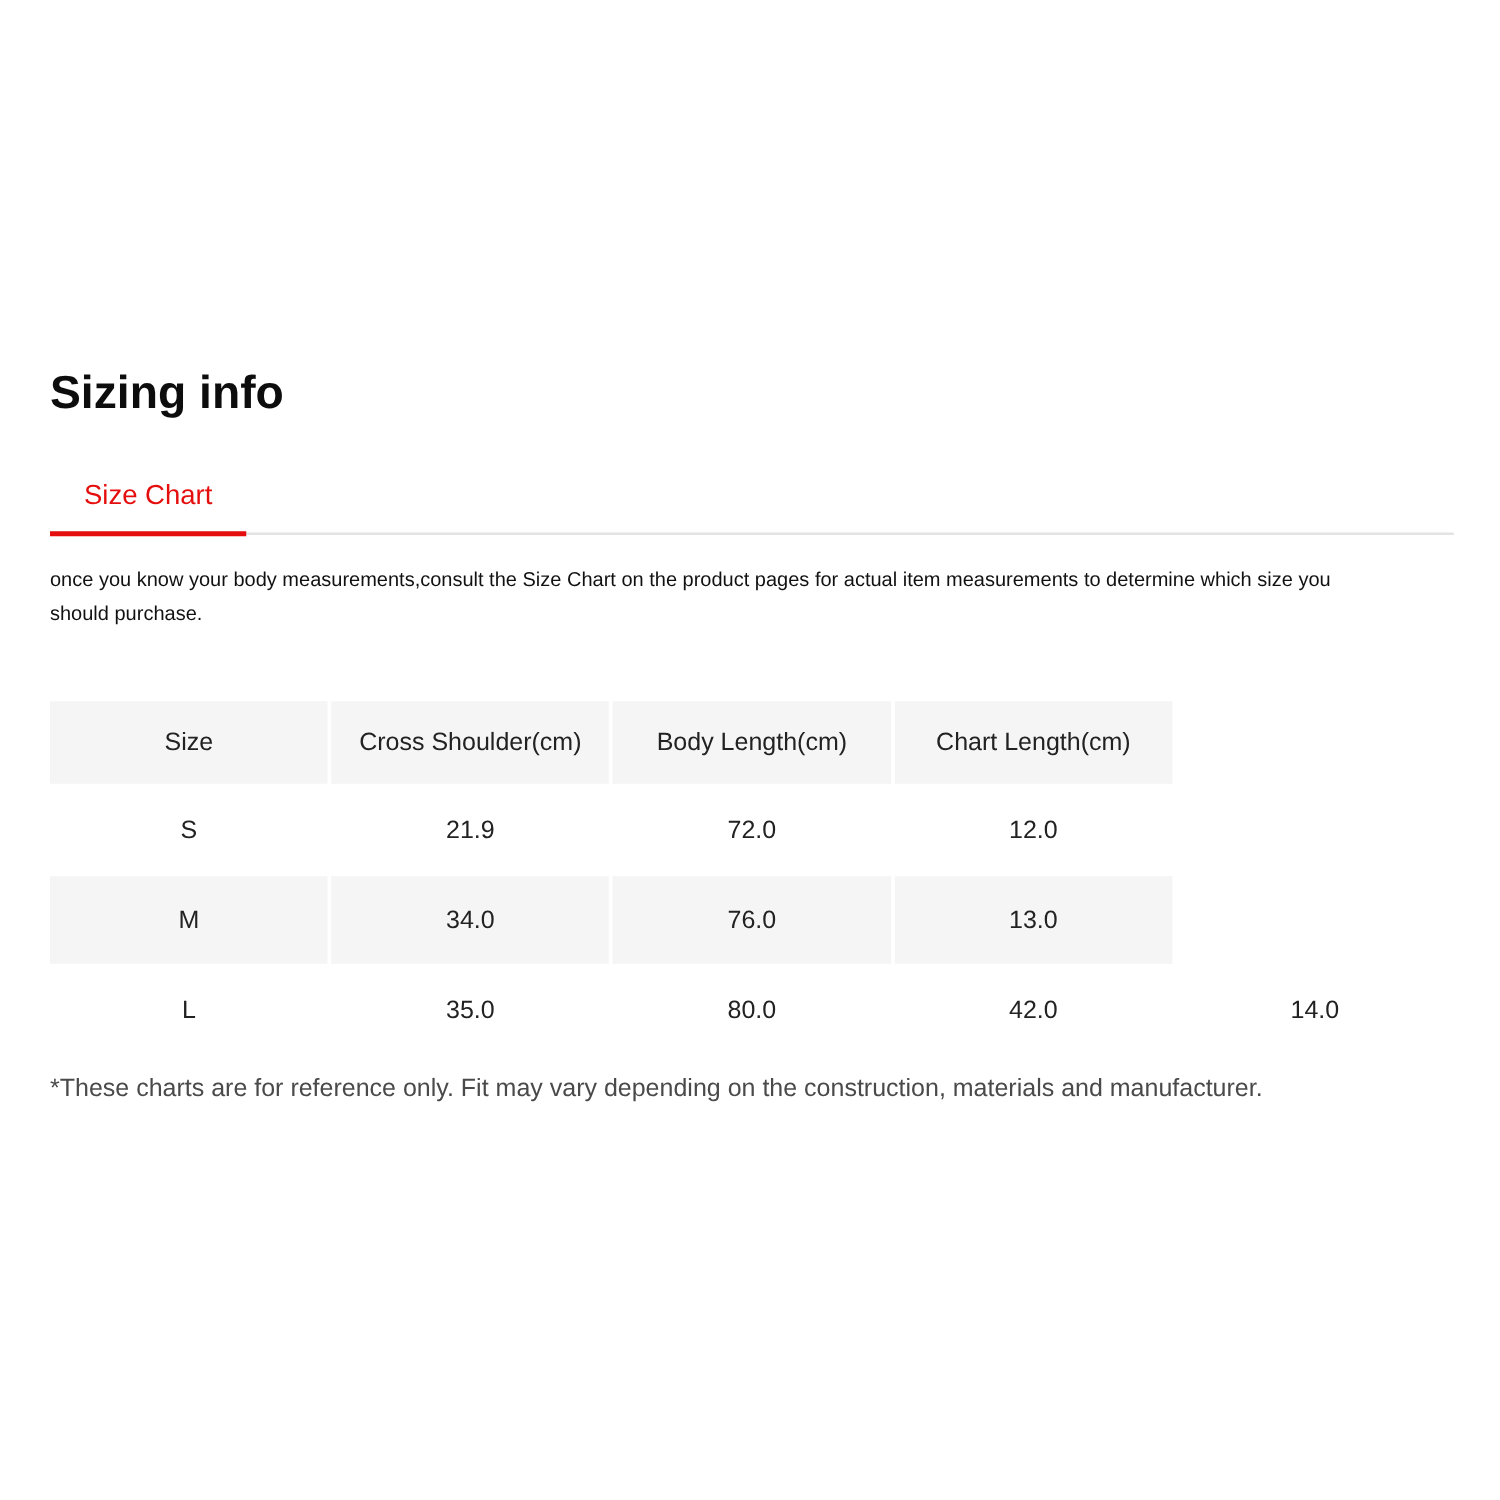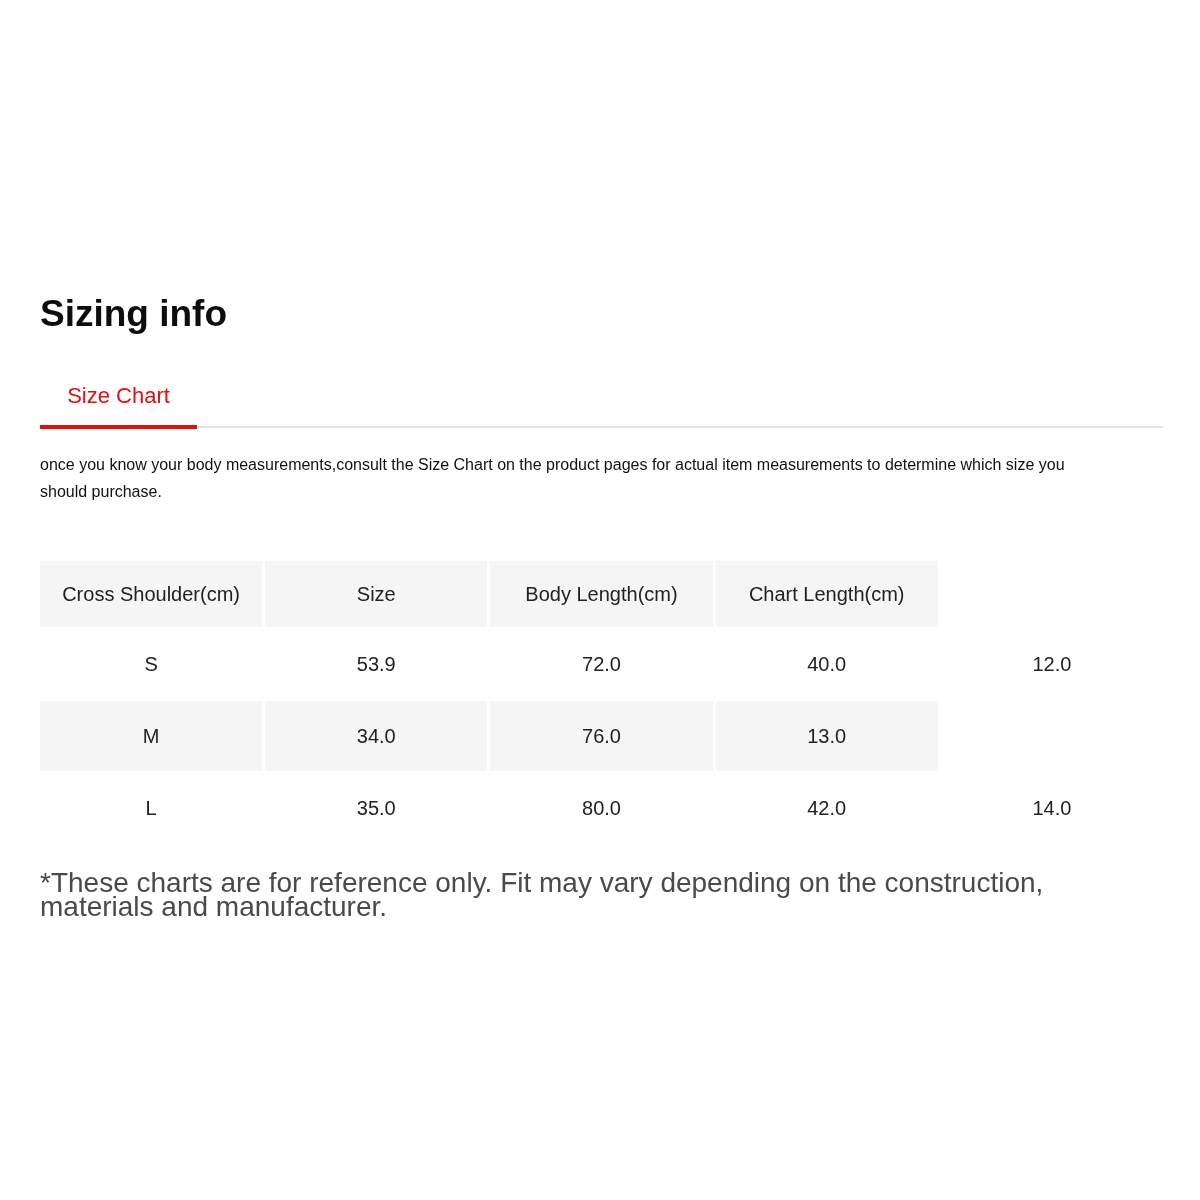--- a/index.html
+++ b/index.html
@@ -77,22 +77,22 @@
     background:#ffffff;
   }
   .trow.head .tcell{
     height:66px;
     background:var(--table-header-bg);
   }
   .trow.shaded .tcell{
     background:var(--table-header-bg);
   }
   .footnote{
-    margin-top:28px;
-    font-size:28px;
+    margin-top:16px;
+    font-size:20px;
     line-height:24px;
     color:var(--text-footnote);
   }
 </style>
 </head>
 <body>
 
 <div class="container">
 
   <h1 class="page-title">Sizing info</h1>
@@ -101,31 +101,30 @@
     <div class="tab">
       <span>Size Chart</span>
       <div class="tab-indicator"></div>
     </div>
   </div>
 
   <p class="intro">once you know your body measurements,consult the Size Chart on the product pages for actual item measurements to determine which size you should purchase.</p>
 
   <div class="size-table">
     <div class="trow head">
+      <div class="tcell">Size</div>
       <div class="tcell">Cross Shoulder(cm)</div>
-      <div class="tcell">Size</div>
       <div class="tcell">Body Length(cm)</div>
       <div class="tcell">Chart Length(cm)</div>
     </div>
 
     <div class="trow">
       <div class="tcell">S</div>
-      <div class="tcell">53.9</div>
+      <div class="tcell">21.9</div>
       <div class="tcell">72.0</div>
-      <div class="tcell">40.0</div>
       <div class="tcell">12.0</div>
     </div>
 
     <div class="trow shaded">
       <div class="tcell">M</div>
       <div class="tcell">34.0</div>
       <div class="tcell">76.0</div>
       <div class="tcell">13.0</div>
     </div>
 

